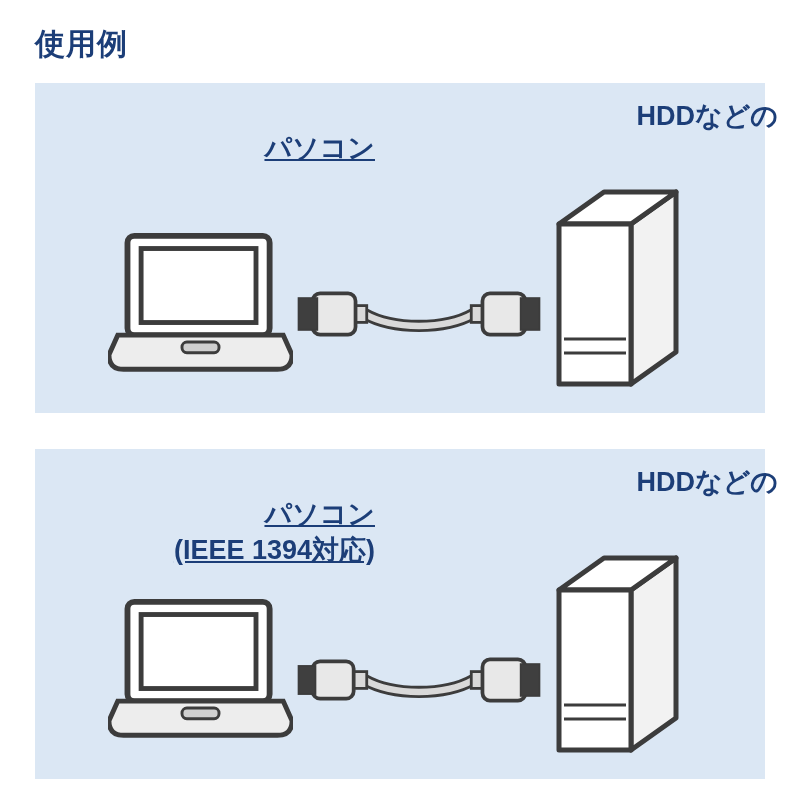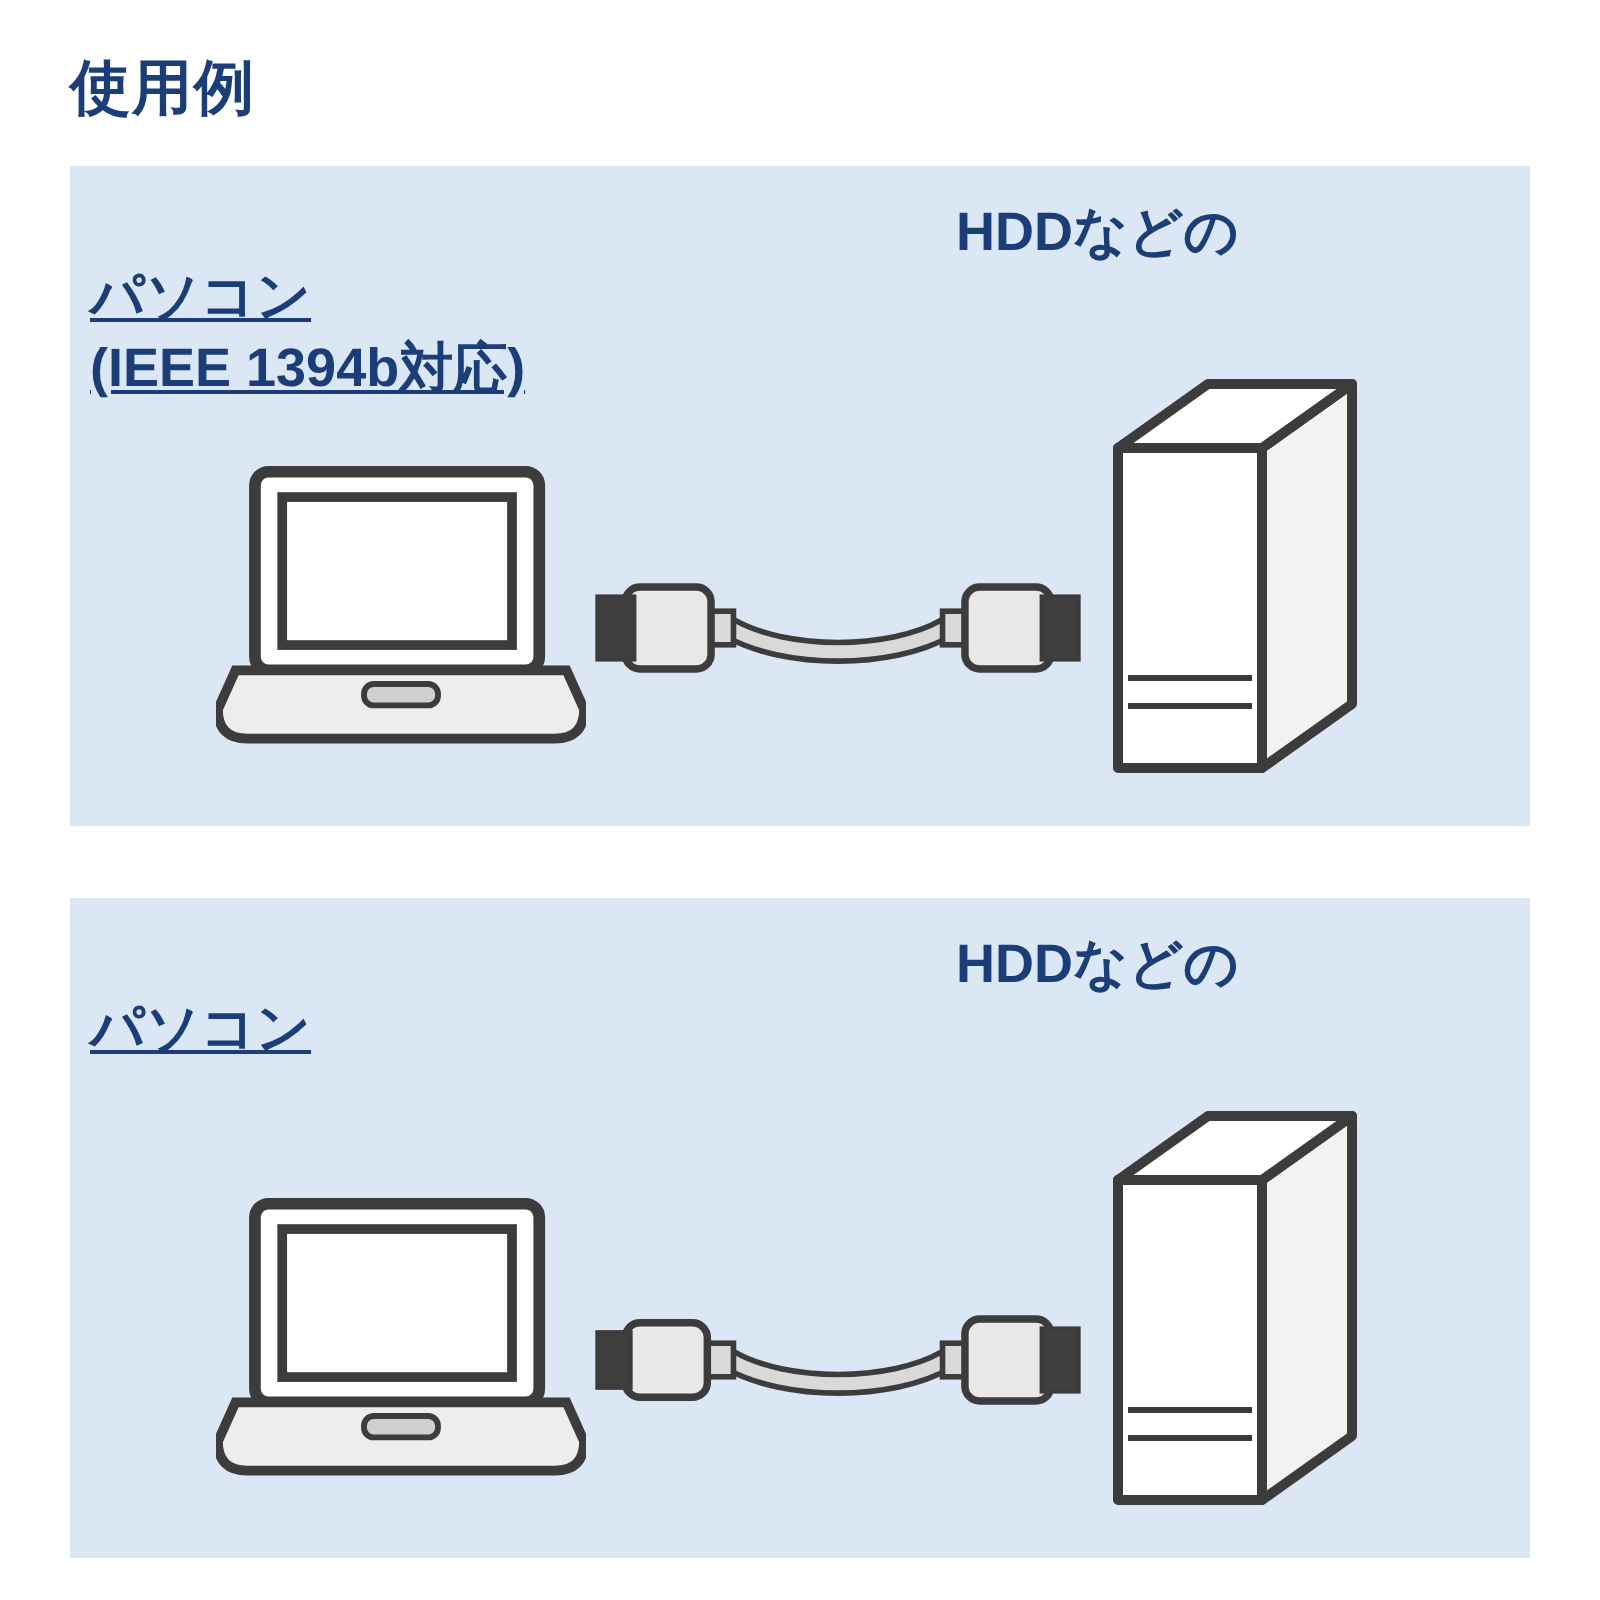--- a/index.html
+++ b/index.html
@@ -23,21 +23,21 @@
   }
   .panel {
     position: relative;
     width: 730px;
     height: 330px;
     background: #dbe7f4;
     margin-bottom: 36px;
   }
   .label {
     position: absolute;
-    text-align: left;
+    text-align: right;
     font-weight: bold;
     color: #1c3e78;
     font-size: 27px;
     line-height: 1.33;
     white-space: nowrap;
   }
   .pc-label {
     left: 10px;
     top: 48px;
     width: 330px;
@@ -72,21 +72,20 @@
 </style>
 </head>
 <body>
 
 <div class="page">
   <div class="page-title">使用例</div>
 
   <div class="panel">
     <div class="label pc-label">
       <div>パソコン</div>
-      <div>(IEEE 1394b対応)</div>
     </div>
     <div class="label device-label">
       <div>HDDなどの</div>
     </div>
 
     <svg class="laptop-art" viewBox="0 0 190 150">
       <rect x="20" y="4" width="146" height="102" rx="7" fill="#ffffff" stroke="#3c3c3c" stroke-width="6"></rect>
       <rect x="34" y="17" width="118" height="76" fill="#ffffff" stroke="#3c3c3c" stroke-width="5"></rect>
       <path d="M10,106 L180,106 L189,126 Q189,141 174,141 L16,141 Q1,141 1,126 Z" fill="#ededed" stroke="#3c3c3c" stroke-width="5"></path>
       <rect x="76" y="113" width="38" height="11" rx="5" fill="#cfcfcf" stroke="#3c3c3c" stroke-width="3"></rect>
@@ -108,20 +107,21 @@
       <polygon points="3,35 48,3 120,3 75,35" fill="#ffffff" stroke="#3c3c3c" stroke-width="5" stroke-linejoin="round"></polygon>
       <polygon points="3,35 75,35 75,195 3,195" fill="#ffffff" stroke="#3c3c3c" stroke-width="5" stroke-linejoin="round"></polygon>
       <line x1="8" y1="150" x2="70" y2="150" stroke="#3c3c3c" stroke-width="3"></line>
       <line x1="8" y1="164" x2="70" y2="164" stroke="#3c3c3c" stroke-width="3"></line>
     </svg>
   </div>
 
   <div class="panel">
     <div class="label pc-label">
       <div>パソコン</div>
+      <div>(IEEE 1394対応)</div>
     </div>
     <div class="label device-label">
       <div>HDDなどの</div>
     </div>
 
     <svg class="laptop-art" viewBox="0 0 190 150">
       <rect x="20" y="4" width="146" height="102" rx="7" fill="#ffffff" stroke="#3c3c3c" stroke-width="6"></rect>
       <rect x="34" y="17" width="118" height="76" fill="#ffffff" stroke="#3c3c3c" stroke-width="5"></rect>
       <path d="M10,106 L180,106 L189,126 Q189,141 174,141 L16,141 Q1,141 1,126 Z" fill="#ededed" stroke="#3c3c3c" stroke-width="5"></path>
       <rect x="76" y="113" width="38" height="11" rx="5" fill="#cfcfcf" stroke="#3c3c3c" stroke-width="3"></rect>

